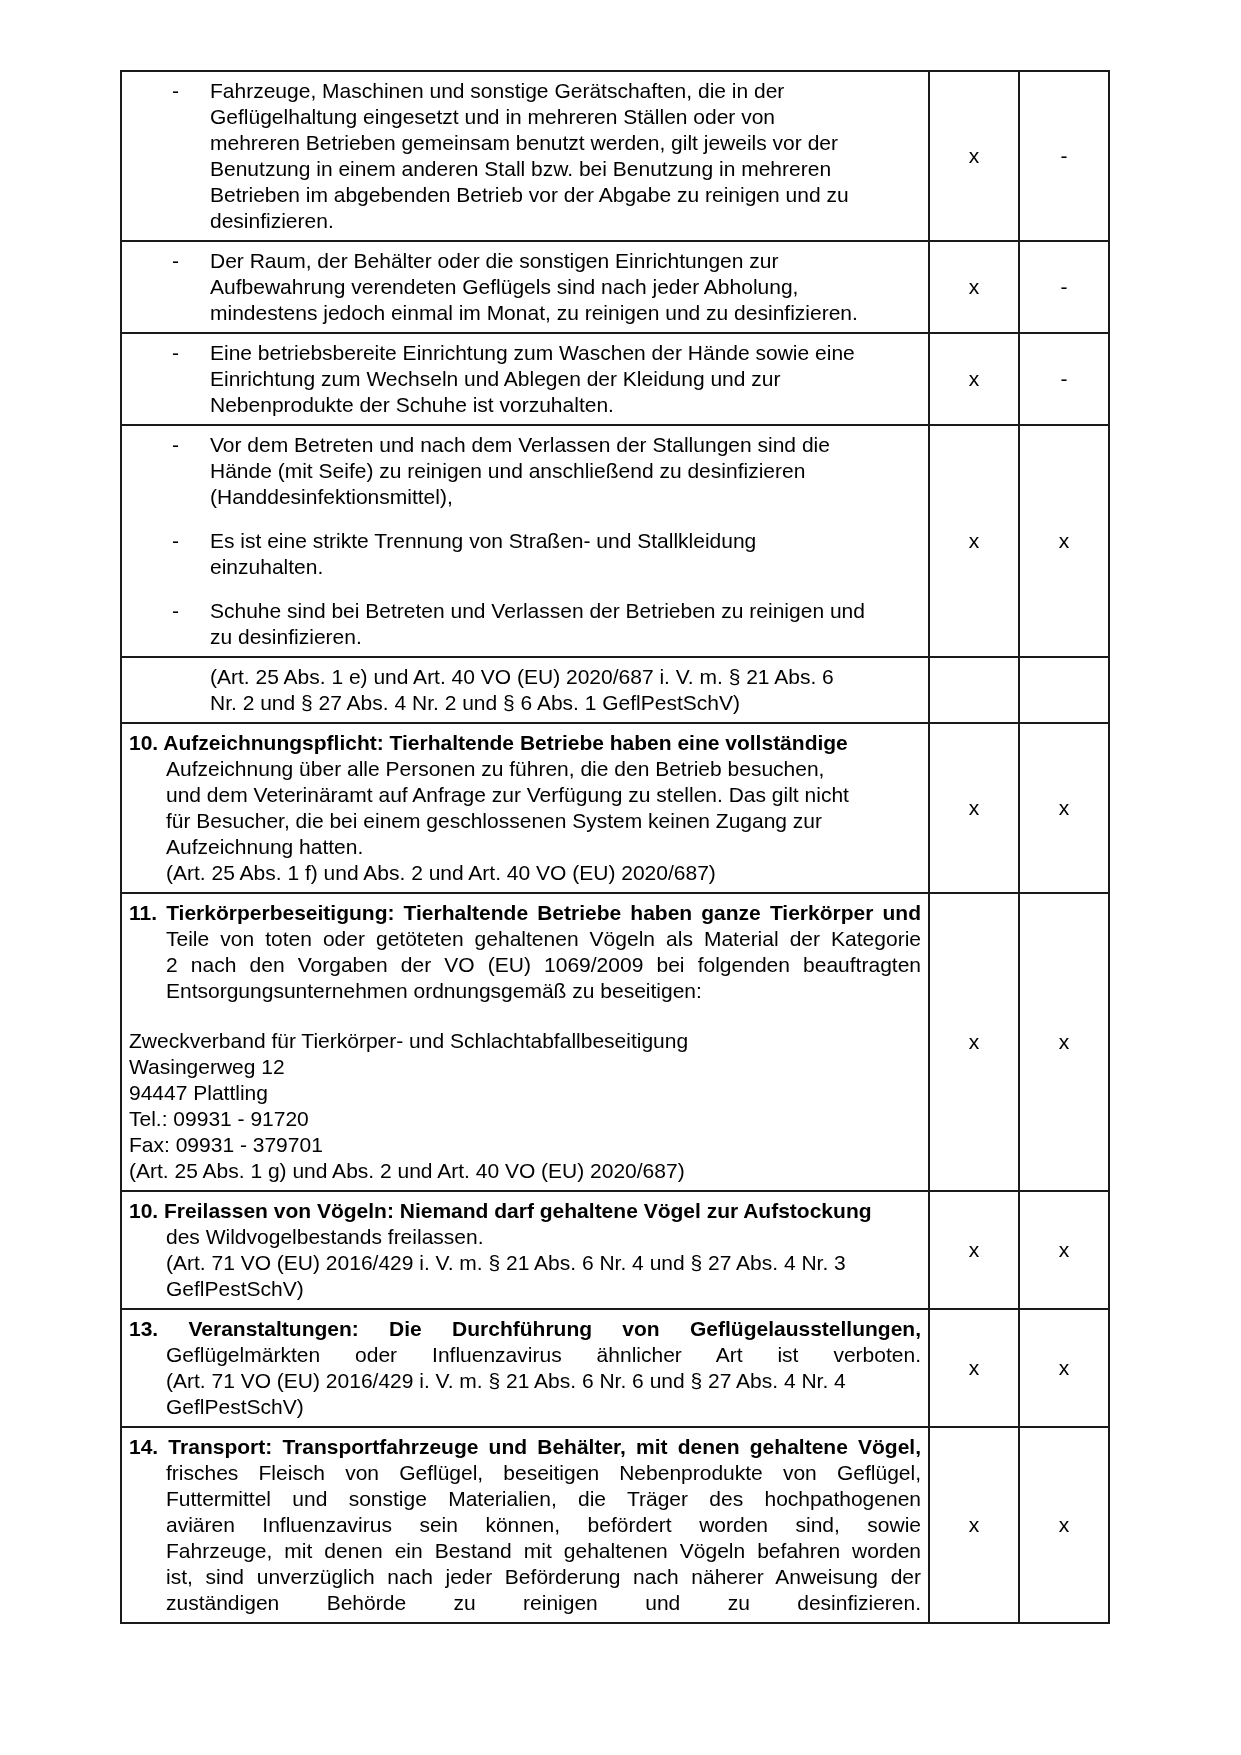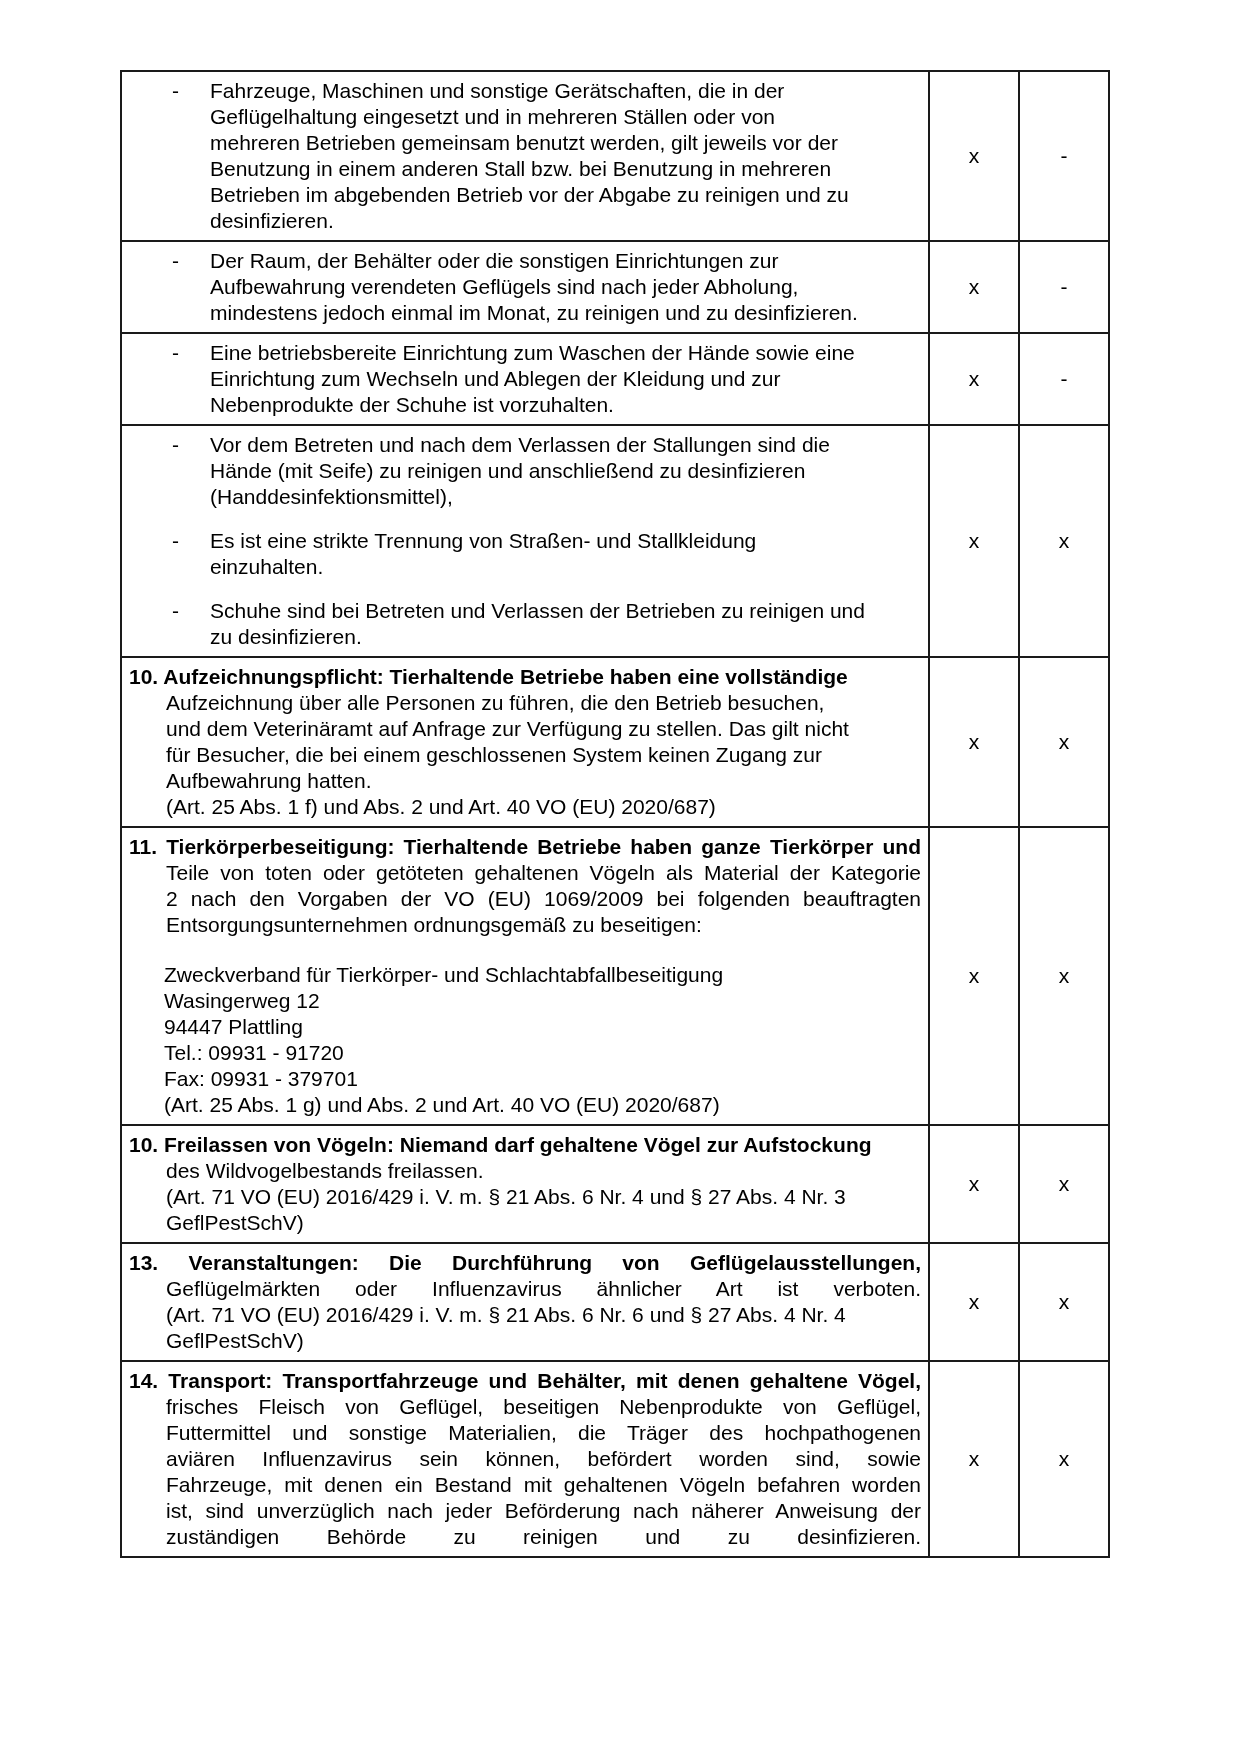--- a/index.html
+++ b/index.html
@@ -39,21 +39,21 @@
   .block { position: relative; }
   .block-bullet { padding-left: 81px; }
   .block-bullet .dash {
     position: absolute;
     left: 43px;
     top: 0;
   }
   .block-numbered { padding-left: 37px; }
   .block-numbered .line:first-child { text-indent: -37px; font-weight: bold; }
   .block-indent { padding-left: 81px; }
-  .block-flush { padding-left: 0; margin-left: 35px; }
+  .block-flush { padding-left: 0; }
   .gap-para  { margin-top: 18px; }
   .gap-blank { margin-top: 24px; }
   .line { min-height: 26px; }
   .line.j {
     text-align: justify;
     text-align-last: justify;
   }
 </style>
 </head>
 <body>
@@ -122,26 +122,36 @@
               <span class="dash">-</span>
               <div class="line">Schuhe sind bei Betreten und Verlassen der Betrieben zu reinigen und</div>
               <div class="line">zu desinfizieren.</div>
             </div>
           </td>
           <td class="c-mark">x</td>
           <td class="c-mark">x</td>
         </tr>
         <tr>
           <td class="c-text">
+            <div class="block block-indent">
+              <div class="line">(Art. 25 Abs. 1 e) und Art. 40 VO (EU) 2020/687 i. V. m. § 21 Abs. 6</div>
+              <div class="line">Nr. 2 und § 27 Abs. 4 Nr. 2 und § 6 Abs. 1 GeflPestSchV)</div>
+            </div>
+          </td>
+          <td class="c-mark"></td>
+          <td class="c-mark"></td>
+        </tr>
+        <tr>
+          <td class="c-text">
             <div class="block block-numbered">
               <div class="line">10. Aufzeichnungspflicht: Tierhaltende Betriebe haben eine vollständige</div>
               <div class="line">Aufzeichnung über alle Personen zu führen, die den Betrieb besuchen,</div>
               <div class="line">und dem Veterinäramt auf Anfrage zur Verfügung zu stellen. Das gilt nicht</div>
               <div class="line">für Besucher, die bei einem geschlossenen System keinen Zugang zur</div>
-              <div class="line">Aufbewahrung hatten.</div>
+              <div class="line">Aufzeichnung hatten.</div>
               <div class="line">(Art. 25 Abs. 1 f) und Abs. 2 und Art. 40 VO (EU) 2020/687)</div>
             </div>
           </td>
           <td class="c-mark">x</td>
           <td class="c-mark">x</td>
         </tr>
         <tr>
           <td class="c-text">
             <div class="block block-numbered">
               <div class="line j">11. Tierkörperbeseitigung: Tierhaltende Betriebe haben ganze Tierkörper und</div>

